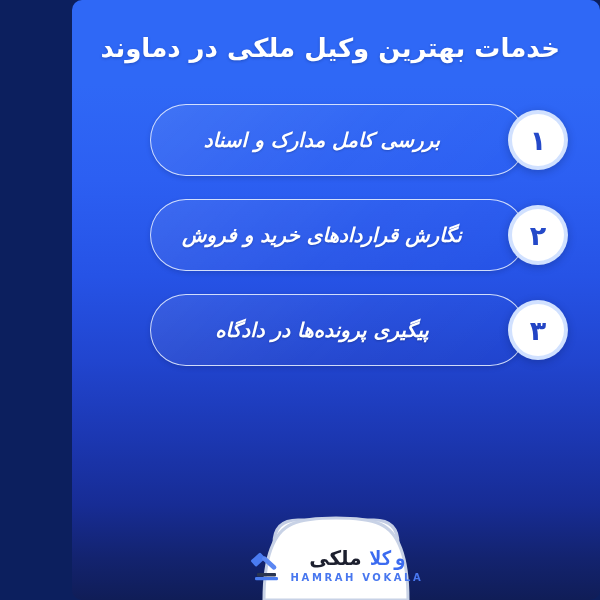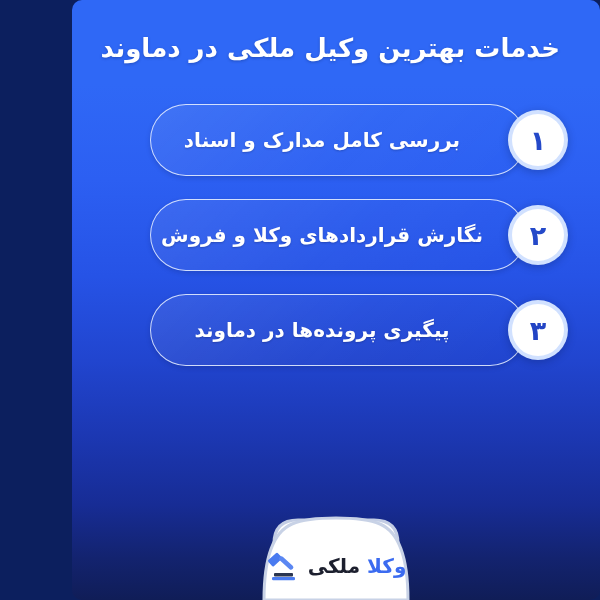--- a/index.html
+++ b/index.html
@@ -82,20 +82,21 @@
   .pill-label {
     color: #ffffff;
     font-size: 20px;
     font-weight: bold;
     line-height: 32px;
     white-space: nowrap;
     padding-right: 26px;
     padding-left: 14px;
     text-shadow: 0 1px 2px rgba(8, 22, 70, 0.28);
     transform: translateX(-10px);
+    font-style: italic;
   }
 
   
   .badge {
     position: absolute;
     top: 6px;
     right: 32px;
     width: 60px;
     height: 60px;
     border-radius: 50%;
@@ -154,21 +155,21 @@
     margin-right: 2px;
   }
 
   .logo-fa {
     color: #1c1f2e;
     font-size: 20px;
     font-weight: bold;
     line-height: 23px;
     letter-spacing: -0.5px;
   }
-  .logo-fa .accent { color: #3b6bf0; }
+  .logo-fa .accent { color: #3b6bf0; font-family: Liberation Mono, monospace; }
 
   .logo-en {
     color: #4877ef;
     font-size: 10px;
     font-weight: bold;
     letter-spacing: 2.6px;
     line-height: 14px;
     direction: ltr;
   }
 
@@ -191,30 +192,30 @@
       <div class="pill">
         <span class="pill-label">بررسی کامل مدارک و اسناد</span>
       </div>
       <div class="badge">
         <span class="badge-num">۱</span>
       </div>
     </div>
 
     <div class="row">
       <div class="pill">
-        <span class="pill-label">نگارش قراردادهای وکلا و فروش</span>
+        <span class="pill-label">نگارش قراردادهای خرید و فروش</span>
       </div>
       <div class="badge">
         <span class="badge-num">۲</span>
       </div>
     </div>
 
     <div class="row">
       <div class="pill">
-        <span class="pill-label">پیگیری پرونده‌ها در دماوند</span>
+        <span class="pill-label">پیگیری پرونده‌ها در دادگاه</span>
       </div>
       <div class="badge">
         <span class="badge-num">۳</span>
       </div>
     </div>
 
 
   </div>
 
   <div class="logo-card">
@@ -222,20 +223,21 @@
     <svg class="logo-shape" viewBox="0 0 212 90" preserveAspectRatio="none">
       <path d="M 44 90 L 44 34 Q 44 10 68 10 L 144 10 Q 168 10 168 34 L 168 90 Z" fill="#ffffff" stroke="#c3cde4" stroke-width="3.2" stroke-linejoin="round"></path>
       <path d="M 30 90 L 30 34 Q 30 10 68 10 L 144 10 Q 182 10 182 34 L 182 90 Z" fill="#f8fafe" stroke="none" opacity="0"></path>
       <path d="M 34 90 Q 34 26 62 14 Q 76 8 106 8 Q 136 8 150 14 Q 178 26 178 90 Z" fill="#ffffff" stroke="#c8d2e6" stroke-width="3" stroke-linejoin="round"></path>
     </svg>
 
     <div class="logo-inner">
 
       <div class="logo-text">
         <div class="logo-fa"><span class="accent">وکلا</span>&nbsp;<span>ملکی</span></div>
+        <div class="logo-en">HAMRAH VOKALA</div>
       </div>
 
       <svg class="gavel" width="34" height="34" viewBox="0 0 34 34">
 
         <rect x="2.5" y="6.5" width="13" height="8.2" rx="1.6" transform="rotate(-42 9 10.6)" fill="#4a7bf0"></rect>
 
         <rect x="11.5" y="11.5" width="17.5" height="4.6" rx="2.1" transform="rotate(42 20 13.8)" fill="#5b87f2"></rect>
 
         <rect x="8" y="24" width="19" height="3.4" rx="1" fill="#2a3550"></rect>
 

